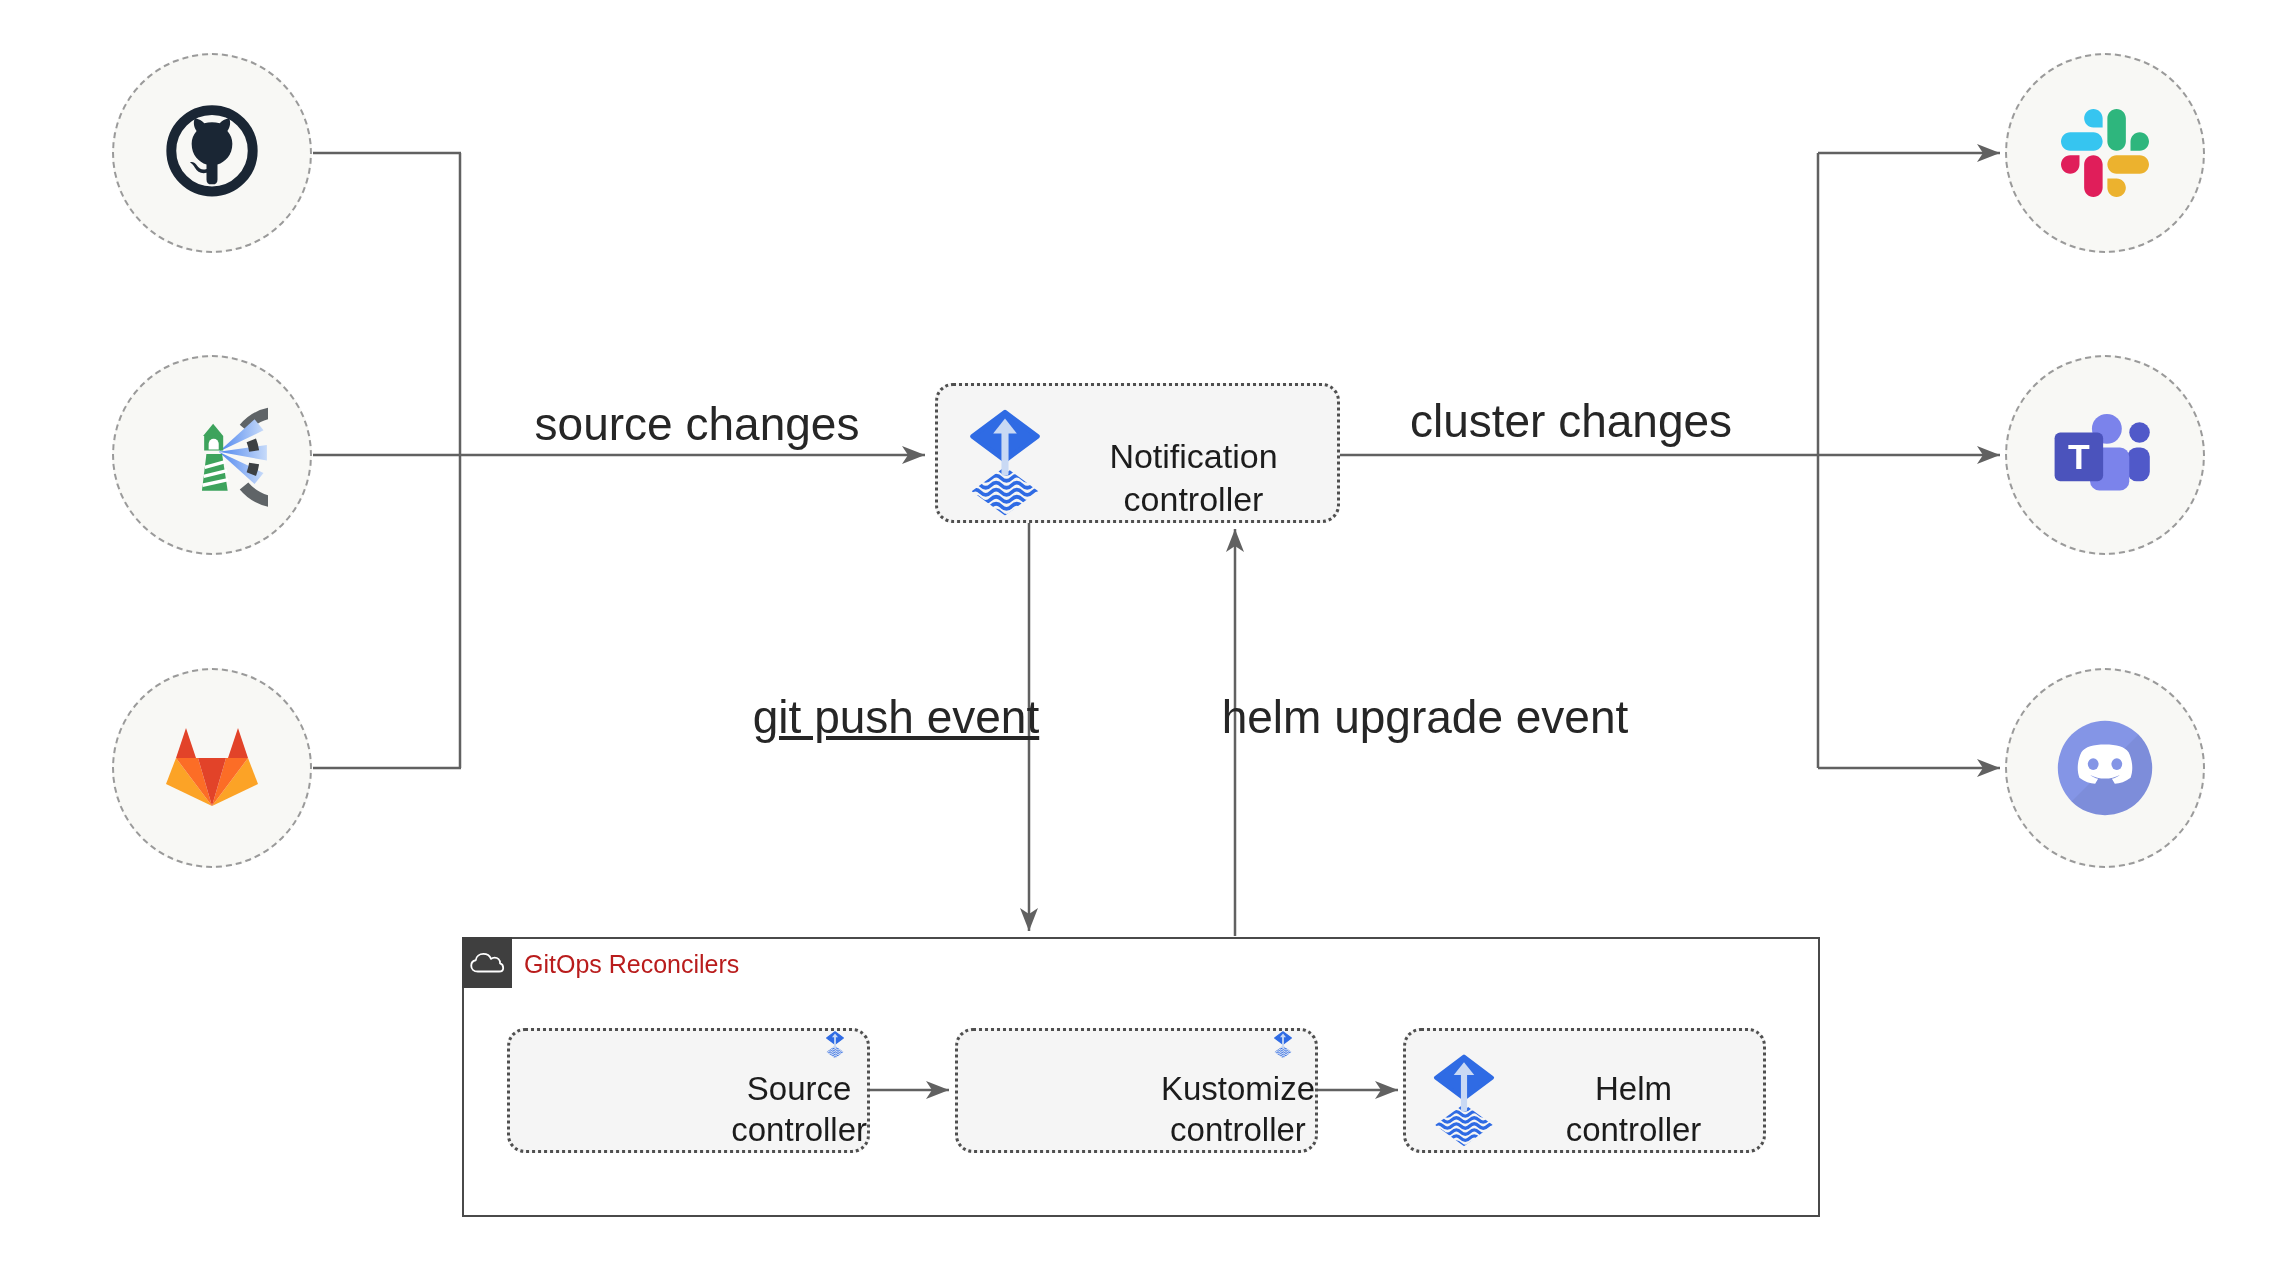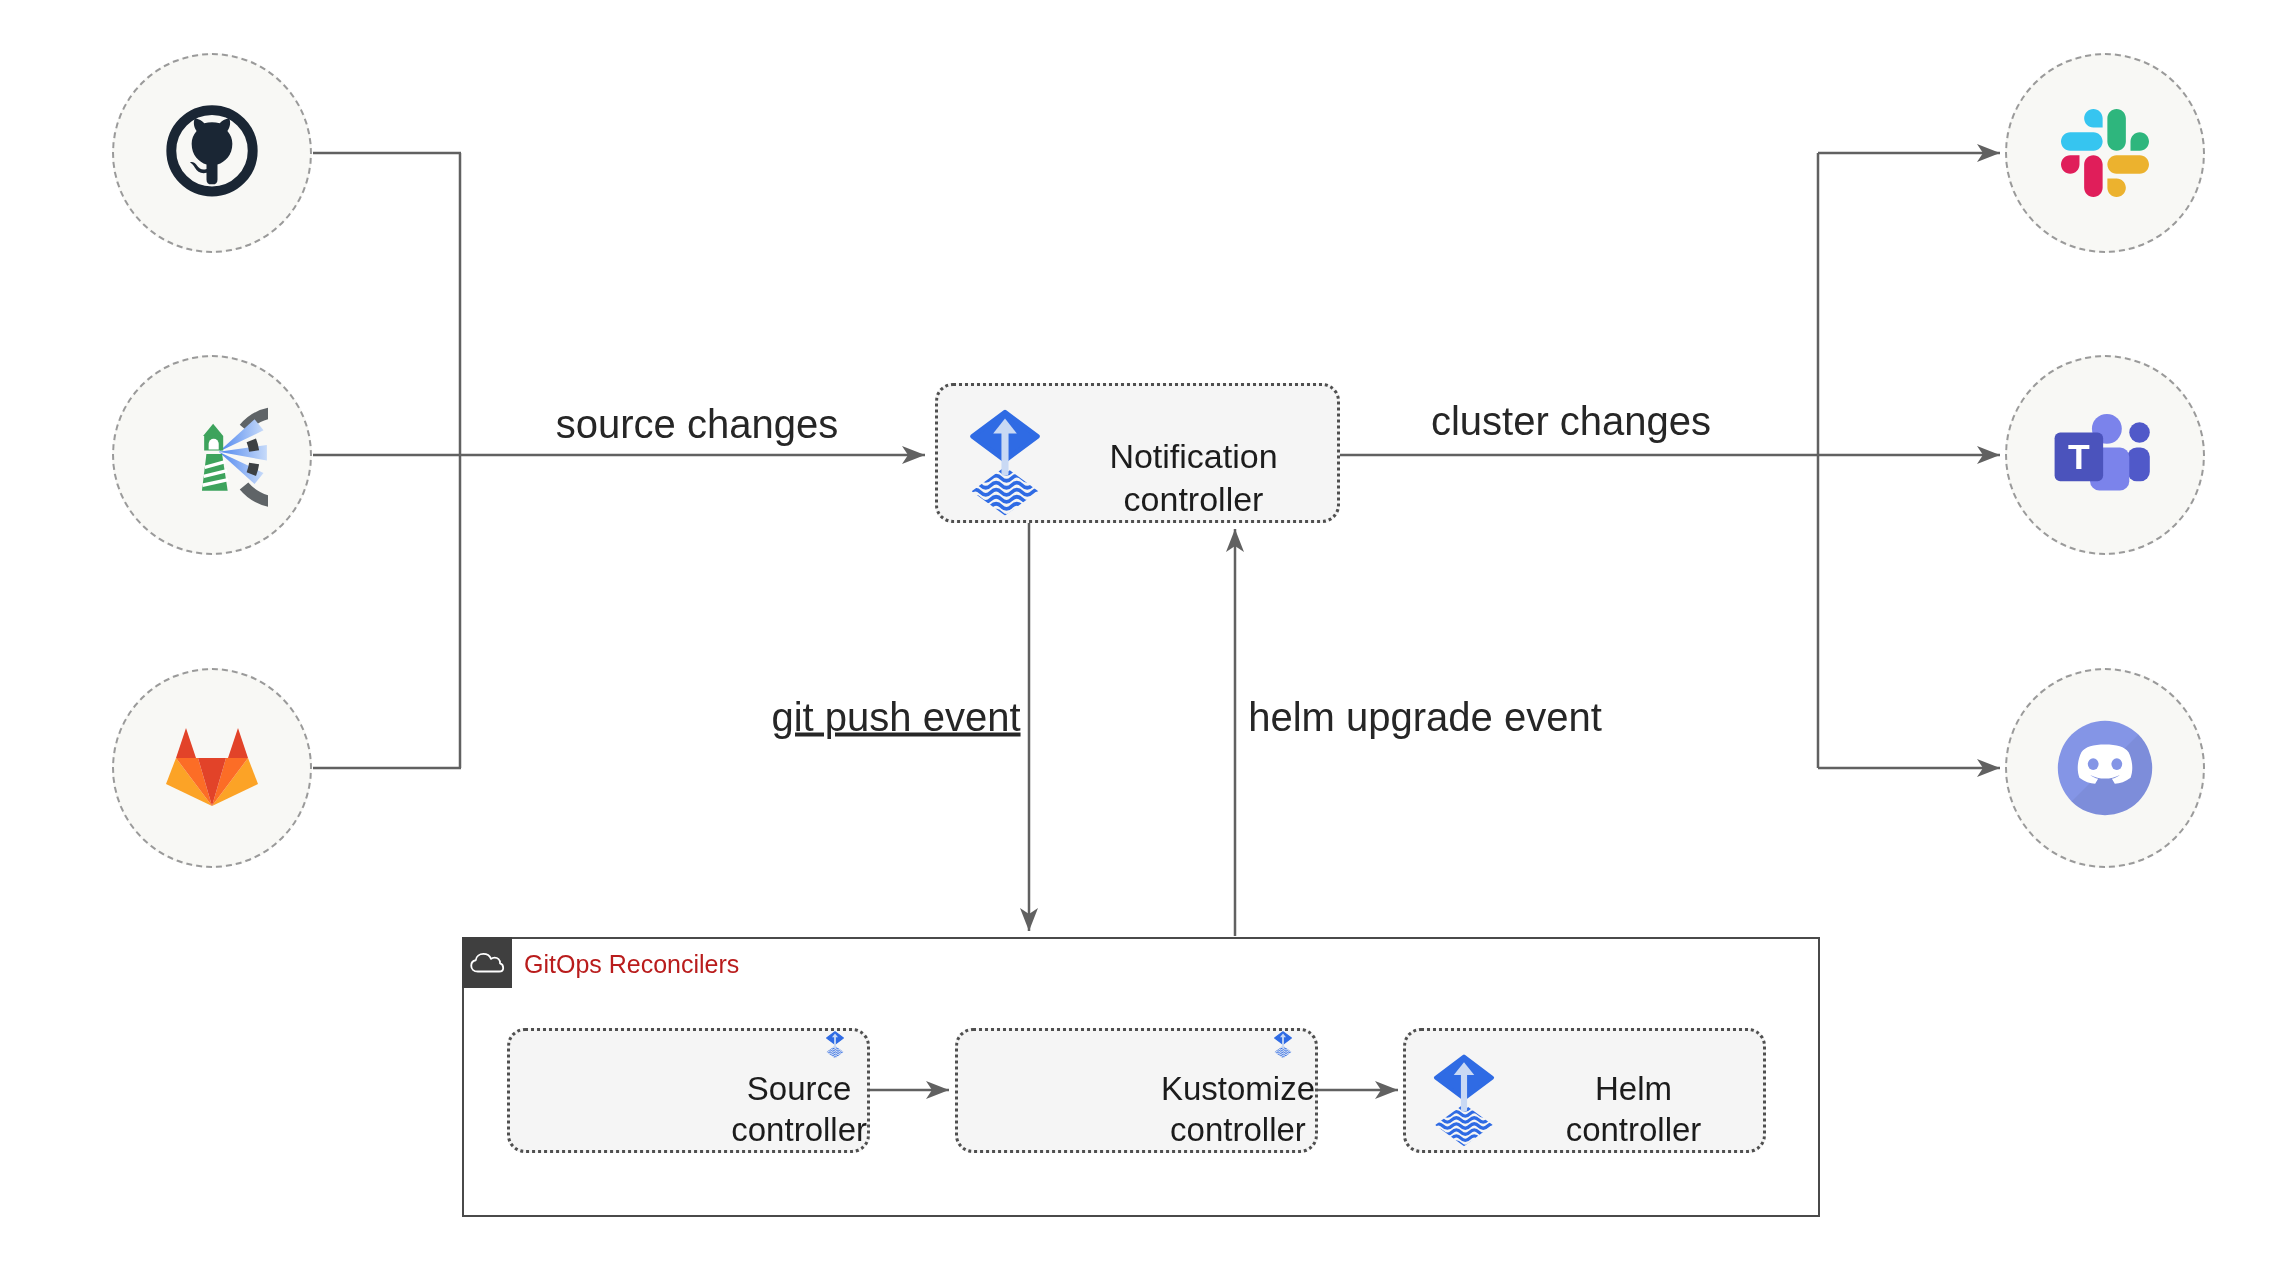--- a/index.html
+++ b/index.html
@@ -8,21 +8,21 @@
   .connector-layer{position:absolute;left:0;top:0;width:2292px;height:1284px;pointer-events:none;}
   .circle-node{position:absolute;width:200px;height:200px;border-radius:50%;
     border:2.5px dashed #9a9a9a;background:#f8f8f5;box-sizing:border-box;
     display:flex;align-items:center;justify-content:center;}
   .ctrl-box{position:absolute;box-sizing:border-box;border:3px dotted #4f4f4f;border-radius:18px;
     background:#f5f5f5;display:flex;align-items:flex-end;gap:8px;}
   .ctrl-box.big{left:935px;top:383px;width:405px;height:140px;padding-left:30px;}
   .ctrl-box.small{width:363px;height:125px;padding-left:26px;top:1028px;}
   .box-label{flex:1;text-align:center;font-size:33px;line-height:1.25;white-space:pre-line;color:#1c1c1c;}
   .ctrl-box.big .box-label{font-size:34px;}
-  .edge-label{position:absolute;transform:translate(-50%,-50%);font-size:40px;white-space:nowrap;color:#262626;}
+  .edge-label{position:absolute;transform:translate(-50%,-50%);font-size:46px;white-space:nowrap;color:#262626;}
   .container-box{position:absolute;left:462px;top:937px;width:1358px;height:280px;
     border:2.5px solid #4a4a4a;background:transparent;box-sizing:border-box;}
   .container-header-icon{position:absolute;left:-2.5px;top:-2.5px;width:50px;height:51px;background:#3f3f3f;
     display:flex;align-items:center;justify-content:center;}
   .container-title{position:absolute;left:60px;top:0px;height:50px;display:flex;align-items:center;
     font-size:25px;color:#b91c1c;white-space:nowrap;}
 </style>
 </head>
 <body>
 

